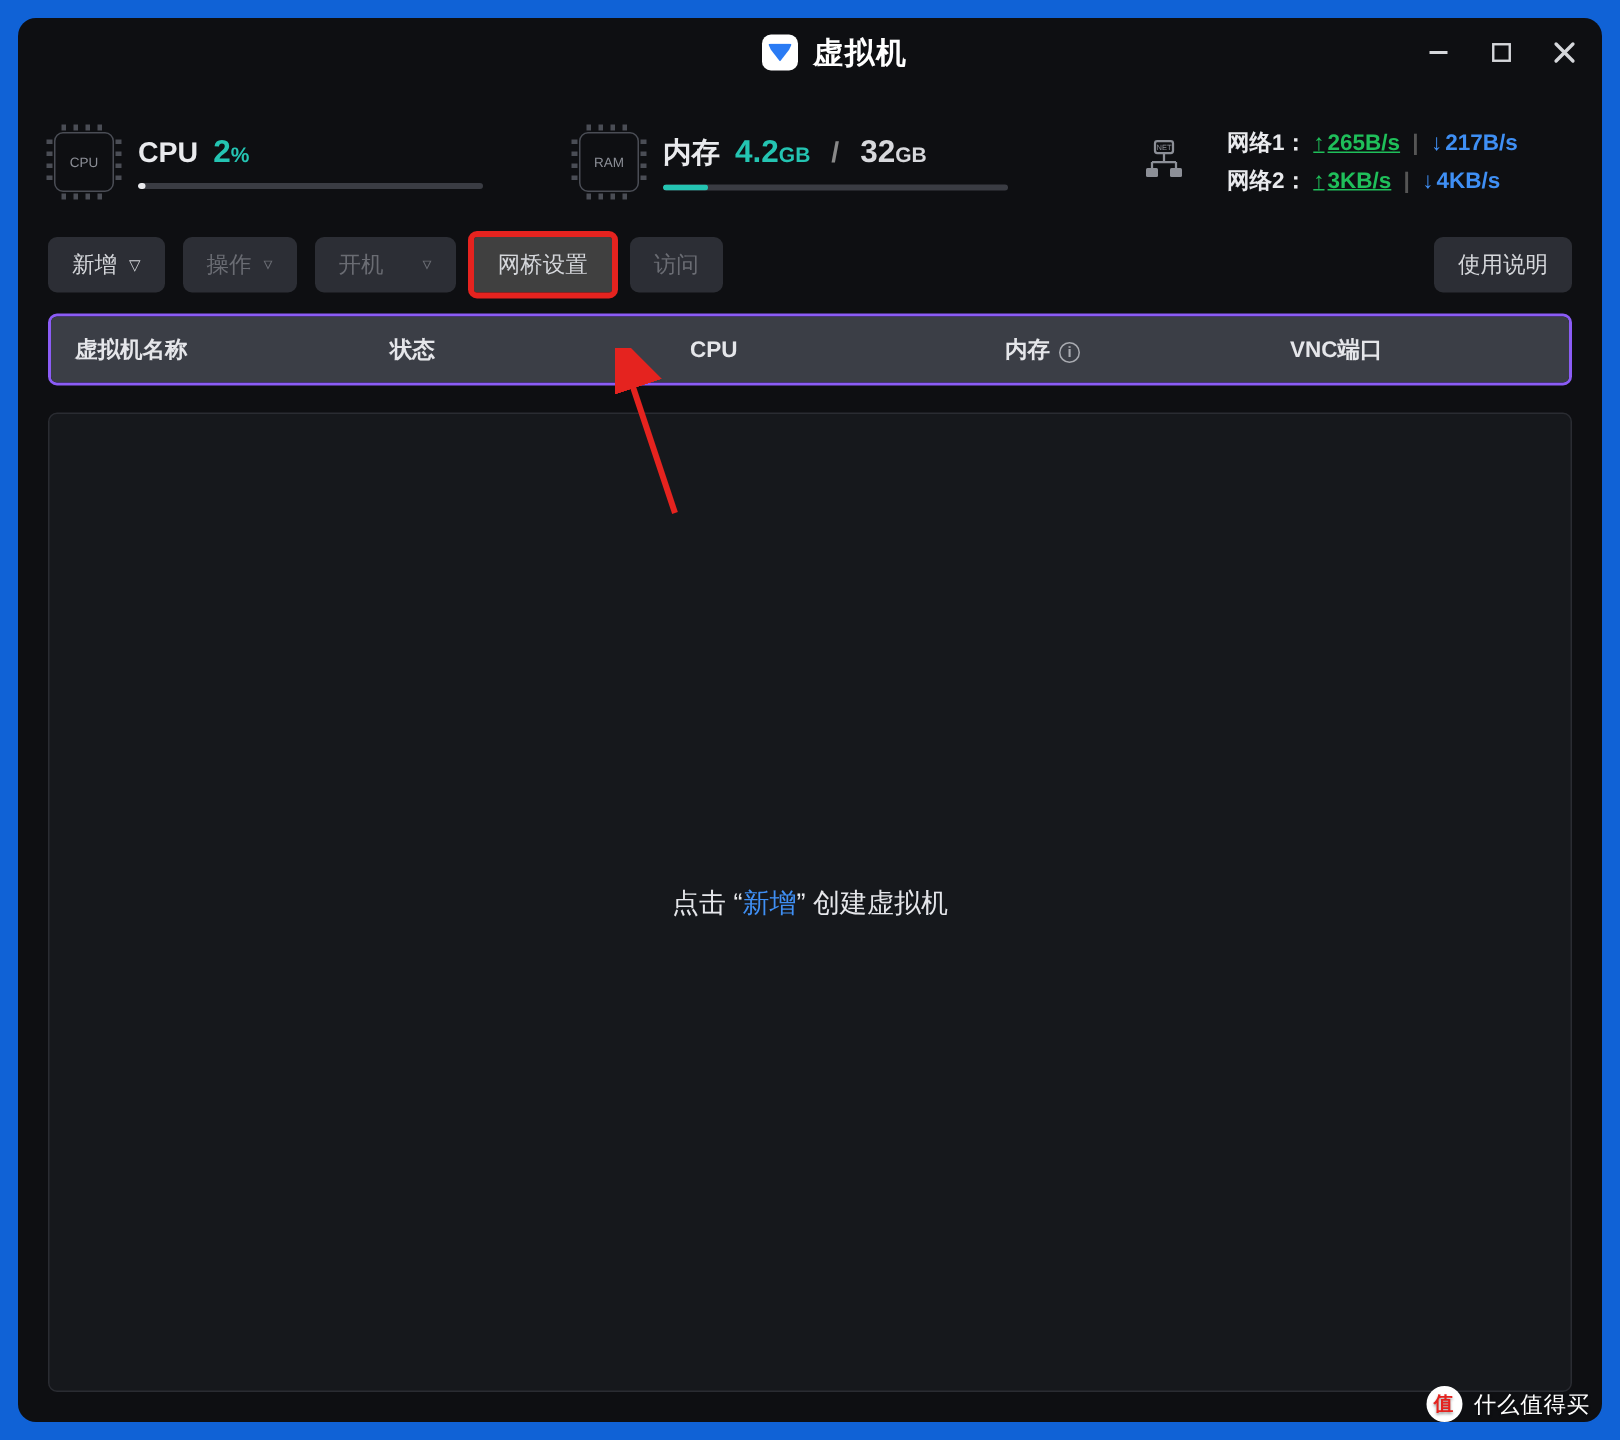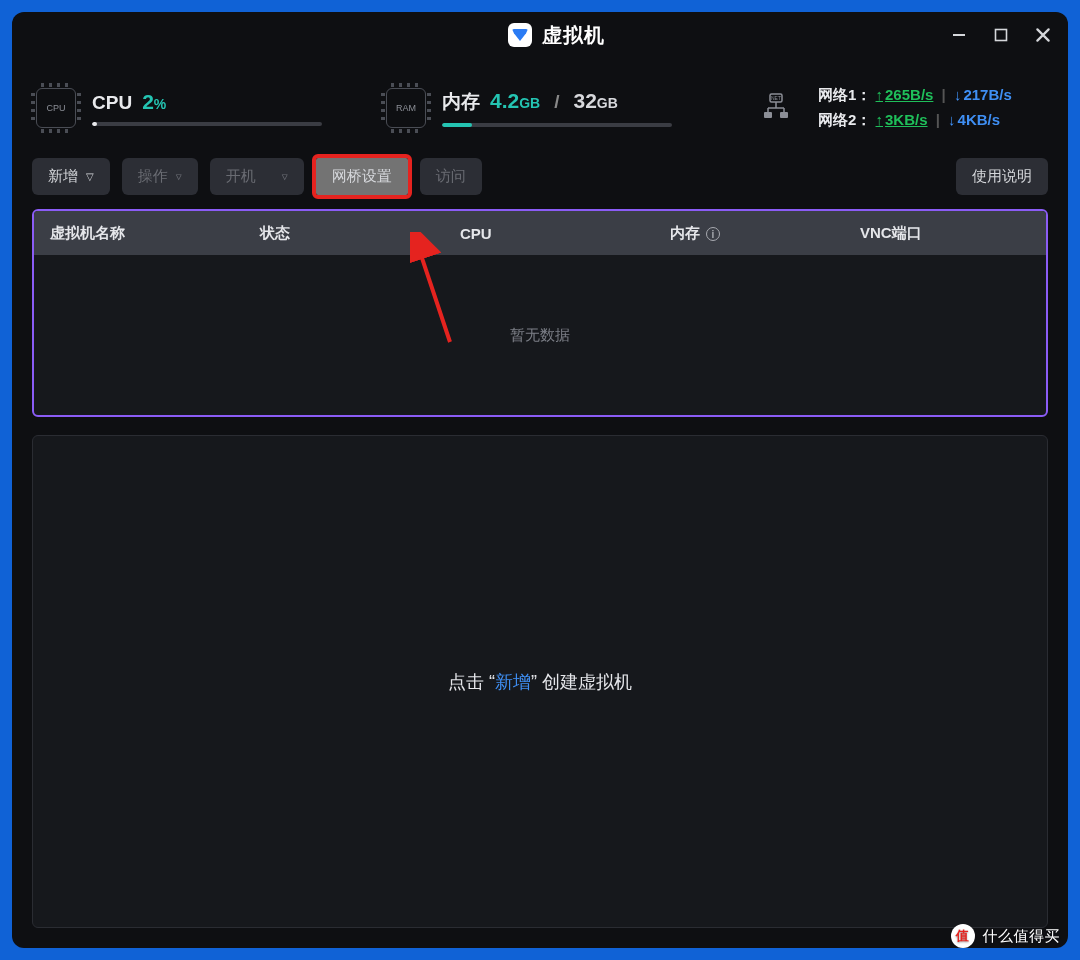--- a/index.html
+++ b/index.html
@@ -110,21 +110,21 @@
 
 
 .toolbar { display:flex; align-items:center; gap:12px; padding:8px 20px 14px 20px; }
 .btn {
   background:#2c2e35; color:#d5d7db; border:none; border-radius:6px;
   padding:9px 16px; font-size:15px; display:inline-flex; align-items:center; gap:8px;
   cursor:pointer;
 }
 .btn.disabled{ color:#6a6c73; cursor:not-allowed;font-family:Liberation Mono, monospace;}
 .btn .chev { font-size:10px; color:inherit; }
-.btn.highlight-outline { outline:4px solid #e5231f; outline-offset:0; border-radius:2px; background:#737373;}
+.btn.highlight-outline { outline:4px solid #e5231f; outline-offset:0; border-radius:2px; background:#404040;}
 .spacer{ flex:1; }
 
 
 .panel {
   margin:0 20px 12px 20px; background:#16181c; border:2px solid #8b5cf6;
   border-radius:6px; overflow:hidden;
 }
 .thead { display:flex; background:#3b3e46; height:44px; align-items:center; color:#e5e6ea; font-size:15px; font-weight:600;}
 .th { padding:0 16px; }
 .c1{width:210px;} .c2{width:200px;font-family:Liberation Mono, monospace;} .c3{width:210px;} .c4{width:190px;} .c5{flex:1;}
@@ -315,21 +315,20 @@
   <div class="panel">
     <div class="thead">
       <div class="th c1">虚拟机名称</div>
       <div class="th c2">状态</div>
       <div class="th c3">CPU</div>
       <div class="th c4">
         <span>内存</span><span class="info-i">i</span>
       </div>
       <div class="th c5">VNC端口</div>
     </div>
-    <div class="tbody-empty">暂无数据</div>
   </div>
 
   <div class="promo">
     <div class="promo-text">
       <span>点击</span>
       <span class="quote">“</span><span class="accent">新增</span><span class="quote">”</span>
       <span>创建虚拟机</span>
     </div>
   </div>
 

